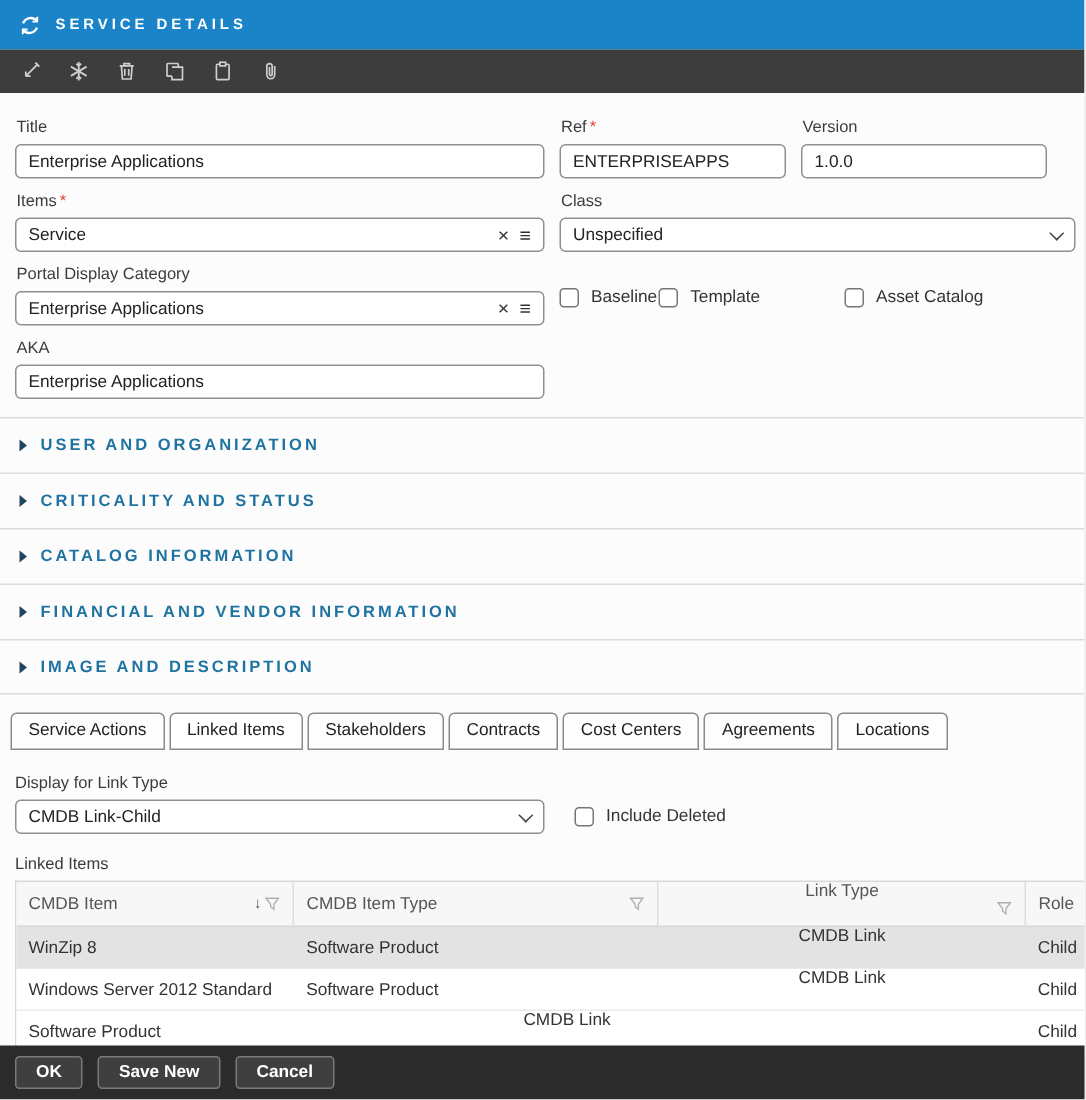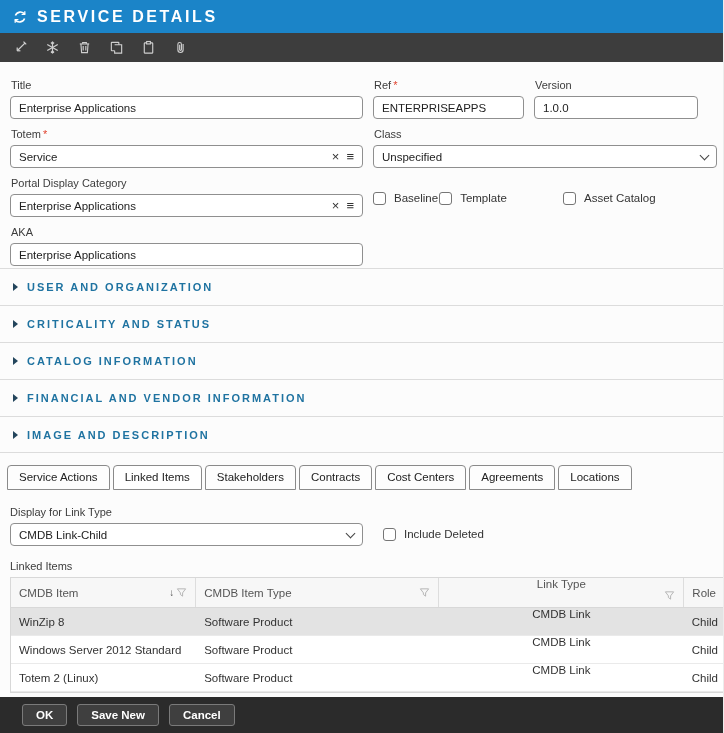--- a/index.html
+++ b/index.html
@@ -3,21 +3,21 @@
 <meta charset="utf-8">
 <style>
   * { box-sizing: border-box; margin: 0; padding: 0; }
   html,body { width:724px; height:733px; }
   body { font-family: "Liberation Sans", sans-serif; background:#ffffff; }
   .app { position:relative; width:724px; height:733px; overflow:hidden; background:#fcfcfc; border-right:1px solid #ececec; }
 
   
   .titlebar { height:33px; background:#1b84c8; display:flex; align-items:center; padding-left:12px; gap:9px; }
   .titlebar .ticon { display:flex; align-items:center; }
-  .titlebar .title { color:#fff; font-size:16px; font-weight:bold; letter-spacing:2.6px; }
+  .titlebar .title { color:#fff; font-size:10px; font-weight:bold; letter-spacing:2.6px; }
 
   
   .toolbar { height:29px; background:#3d3d3d; display:flex; align-items:center; gap:17px; padding-left:13px; }
   .tbtn { display:flex; align-items:center; cursor:pointer; }
 
   
   .form { padding:8px 0 0 10px; }
   .frow { display:flex; gap:10px; }
   .field label { display:block; font-size:11px; color:#3c3c3c; margin:9px 0 5px 1px; }
   .req { color:#e0432f; margin-left:2px; }
@@ -37,21 +37,21 @@
           transform:rotate(45deg); margin-left:auto; margin-top:-3px; }
 
   
   .cbcol { display:flex; flex-direction:row; gap:1px; padding-top:11px; }
   .cbrow { display:flex; align-items:center; gap:8px; }
   .cbox { width:13px; height:13px; border:1px solid #767676; border-radius:3px; background:#fff; cursor:pointer; flex:none; }
   .cblabel { font-size:11.5px; color:#333; }
   .cb-asset { padding-top:11px; margin-left:10px; }
 
   
-  .sections { margin-top:2px;border-radius:21px; }
+  .sections { margin-top:12px;border-radius:21px; }
   .section { height:37px; border-top:1px solid #dcdcdc; display:flex; align-items:center; gap:9px; padding-left:13px; cursor:pointer; background:#fcfcfc; }
   .section:last-child { border-bottom:1px solid #dcdcdc; }
   .tri { width:0; height:0; border-left:5px solid #23455c; border-top:4px solid transparent; border-bottom:4px solid transparent; }
   .sectitle { font-size:11px; font-weight:600; letter-spacing:2px; color:#1f73a1; }
 
   
   .tabs { display:flex; gap:3px; padding-left:7px; margin-top:12px; align-items:flex-end; }
   .tab { border:1px solid #8a8a8a; border-radius:4px 4px 0 0; background:#fdfdfd; padding:5px 11px 6px;
          font-size:11.5px; color:#222; cursor:pointer; white-space:nowrap; }
   .tab.active { background:#ffffff; }
@@ -70,21 +70,21 @@
   .th .hicons { margin-left:auto; display:flex; align-items:center; gap:2px; }
   .sortarrow { font-size:10px; color:#555; }
   .c1 { width:186px; } .c2 { width:244px; } .c3 { width:246px;flex-direction:column; } .c4 { flex:1; border-right:none; }
   .trow { display:flex; height:28px; border-bottom:1px solid #eaeaea; cursor:pointer; background:#fff; }
   .trow.selected { background:#e3e3e3; }
   .td { display:flex; align-items:center; padding:0 8px; font-size:11.5px; color:#333; }
   .td.c4 { justify-content:flex-end; padding-right:6px; }
 
   
   .footer { position:absolute; left:0; bottom:0; width:724px; height:36px; background:#2b2b2b;
-            display:flex; align-items:center; gap:10px; padding-left:22px; }
+            display:flex; align-items:center; gap:10px; padding-left:10px; }
   .fbtn { background:#3f3f3f; border:1px solid #7a7a7a; border-radius:3px; color:#fff; font-weight:bold;
           font-size:11.5px; padding:4px 13px; cursor:pointer; font-family:"Liberation Sans", sans-serif; }
 
   svg { display:block; }
 </style>
 </head>
 <body>
 
 <div class="app">
 
@@ -164,21 +164,21 @@
       <div class="field">
         <label><span>Version</span></label>
         <div class="input w-ver">
           <span class="val">1.0.0</span>
         </div>
       </div>
     </div>
 
     <div class="frow">
       <div class="field">
-        <label><span>Totem</span><span class="req">*</span></label>
+        <label><span>Items</span><span class="req">*</span></label>
         <div class="input w-big">
           <span class="val">Service</span>
           <span class="in-icons">
             <span class="clear-x">×</span>
             <span class="list-gl">≡</span>
           </span>
         </div>
       </div>
       <div class="field">
         <label><span>Class</span></label>
@@ -320,21 +320,20 @@
         <div class="td c3">CMDB Link</div>
         <div class="td c4">Child</div>
       </div>
       <div class="trow">
         <div class="td c1">Windows Server 2012 Standard</div>
         <div class="td c2">Software Product</div>
         <div class="td c3">CMDB Link</div>
         <div class="td c4">Child</div>
       </div>
       <div class="trow">
-        <div class="td c1">Totem 2 (Linux)</div>
         <div class="td c2">Software Product</div>
         <div class="td c3">CMDB Link</div>
         <div class="td c4">Child</div>
       </div>
     </div>
   </div>
 
   <div class="footer">
     <button class="fbtn">OK</button>
     <button class="fbtn">Save New</button>

